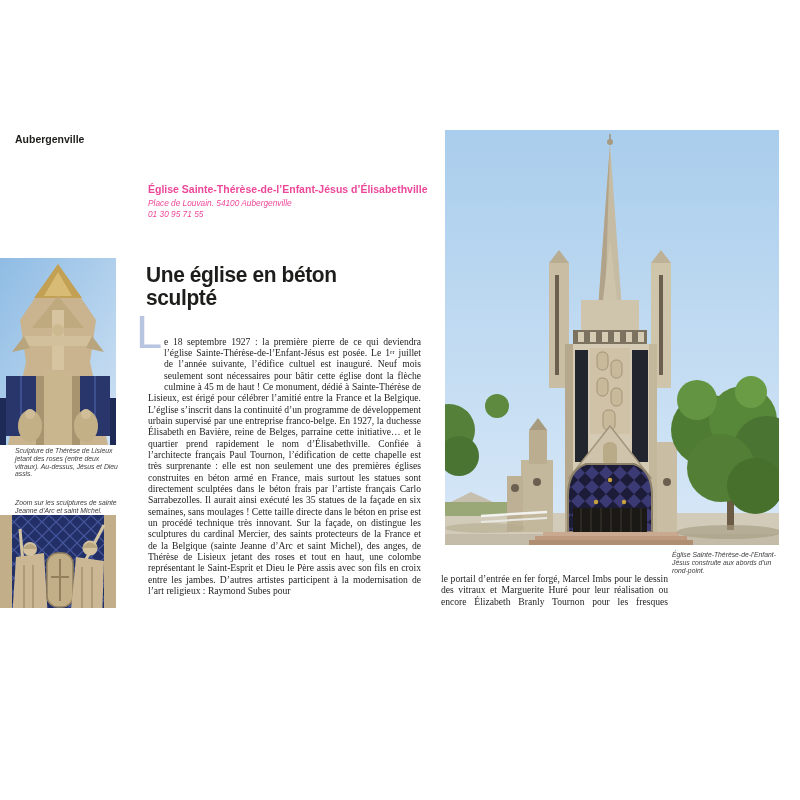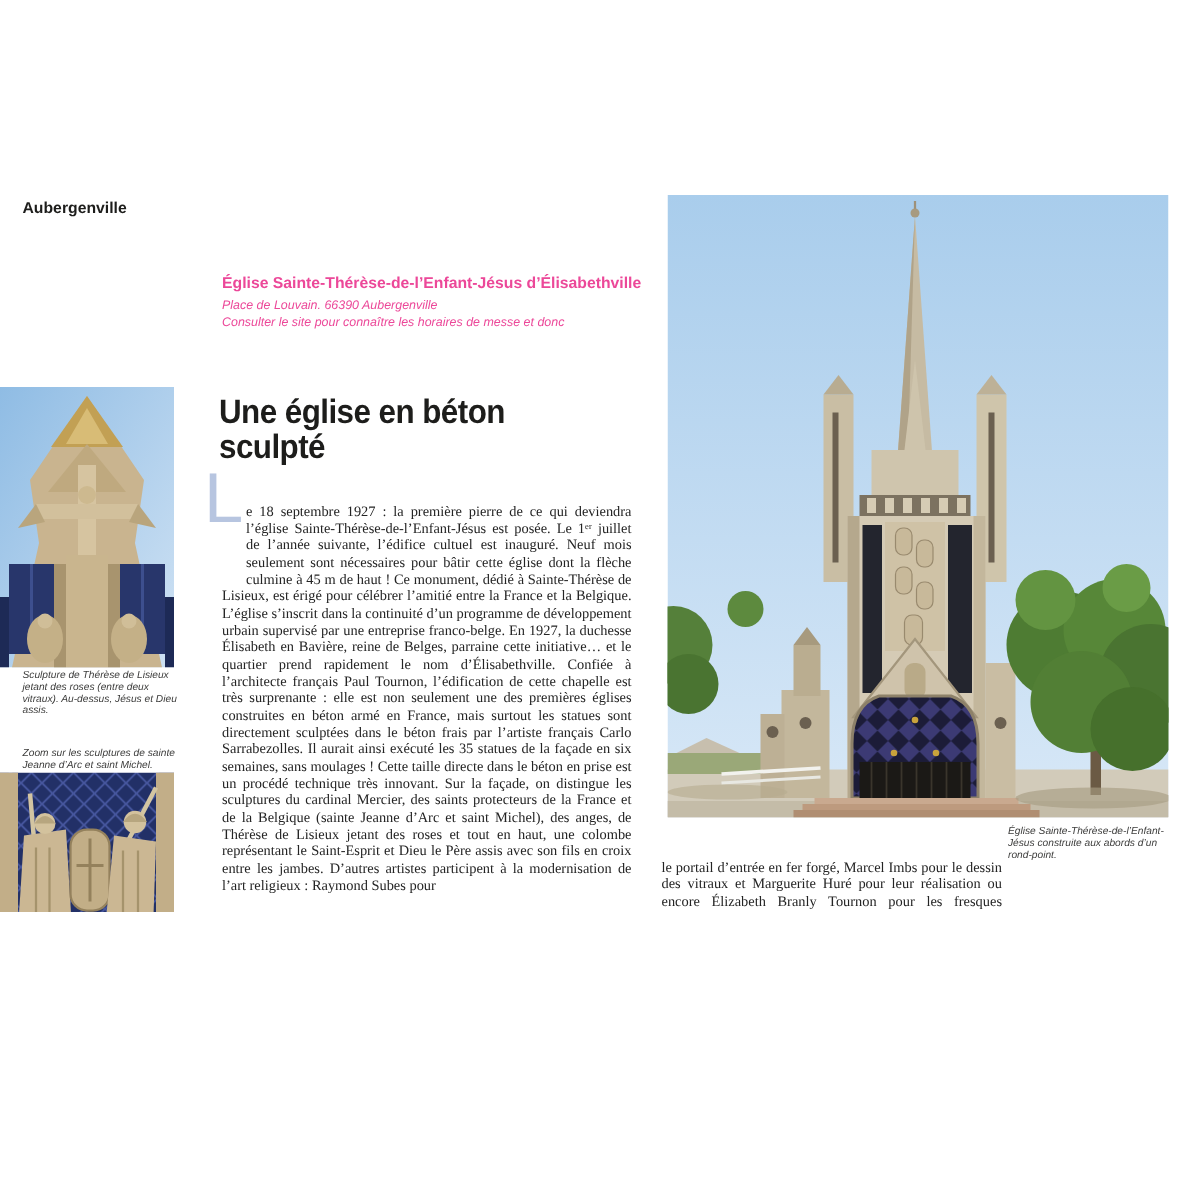--- a/index.html
+++ b/index.html
@@ -37,22 +37,22 @@
 </head>
 <body>
 
 <div class="spread">
 
   <div>
     <div class="kicker">Aubergenville</div>
 
     <div class="info">
       <div class="info-name">Église Sainte-Thérèse-de-l’Enfant-Jésus d’Élisabethville</div>
-      <div class="info-line">Place de Louvain. 66390 Aubergenville</div>
-      <div class="info-line">Consulter le site pour connaître les horaires de messe et donc</div>
+      <div class="info-line">Place de Louvain. 54100 Aubergenville</div>
+      <div class="info-line">01 30 95 71 55</div>
     </div>
 
     <h1 class="title"><span>Une église en béton sculpté</span></h1>
 
     <svg class="photo photo1" viewBox="0 0 116 187" preserveAspectRatio="none">
       <defs>
         <linearGradient id="sky1" x1="0" y1="0" x2="1" y2="1">
           <stop offset="0" stop-color="#8fbce4"></stop>
             <stop offset="1" stop-color="#cfe2f4"></stop>
         </linearGradient>

